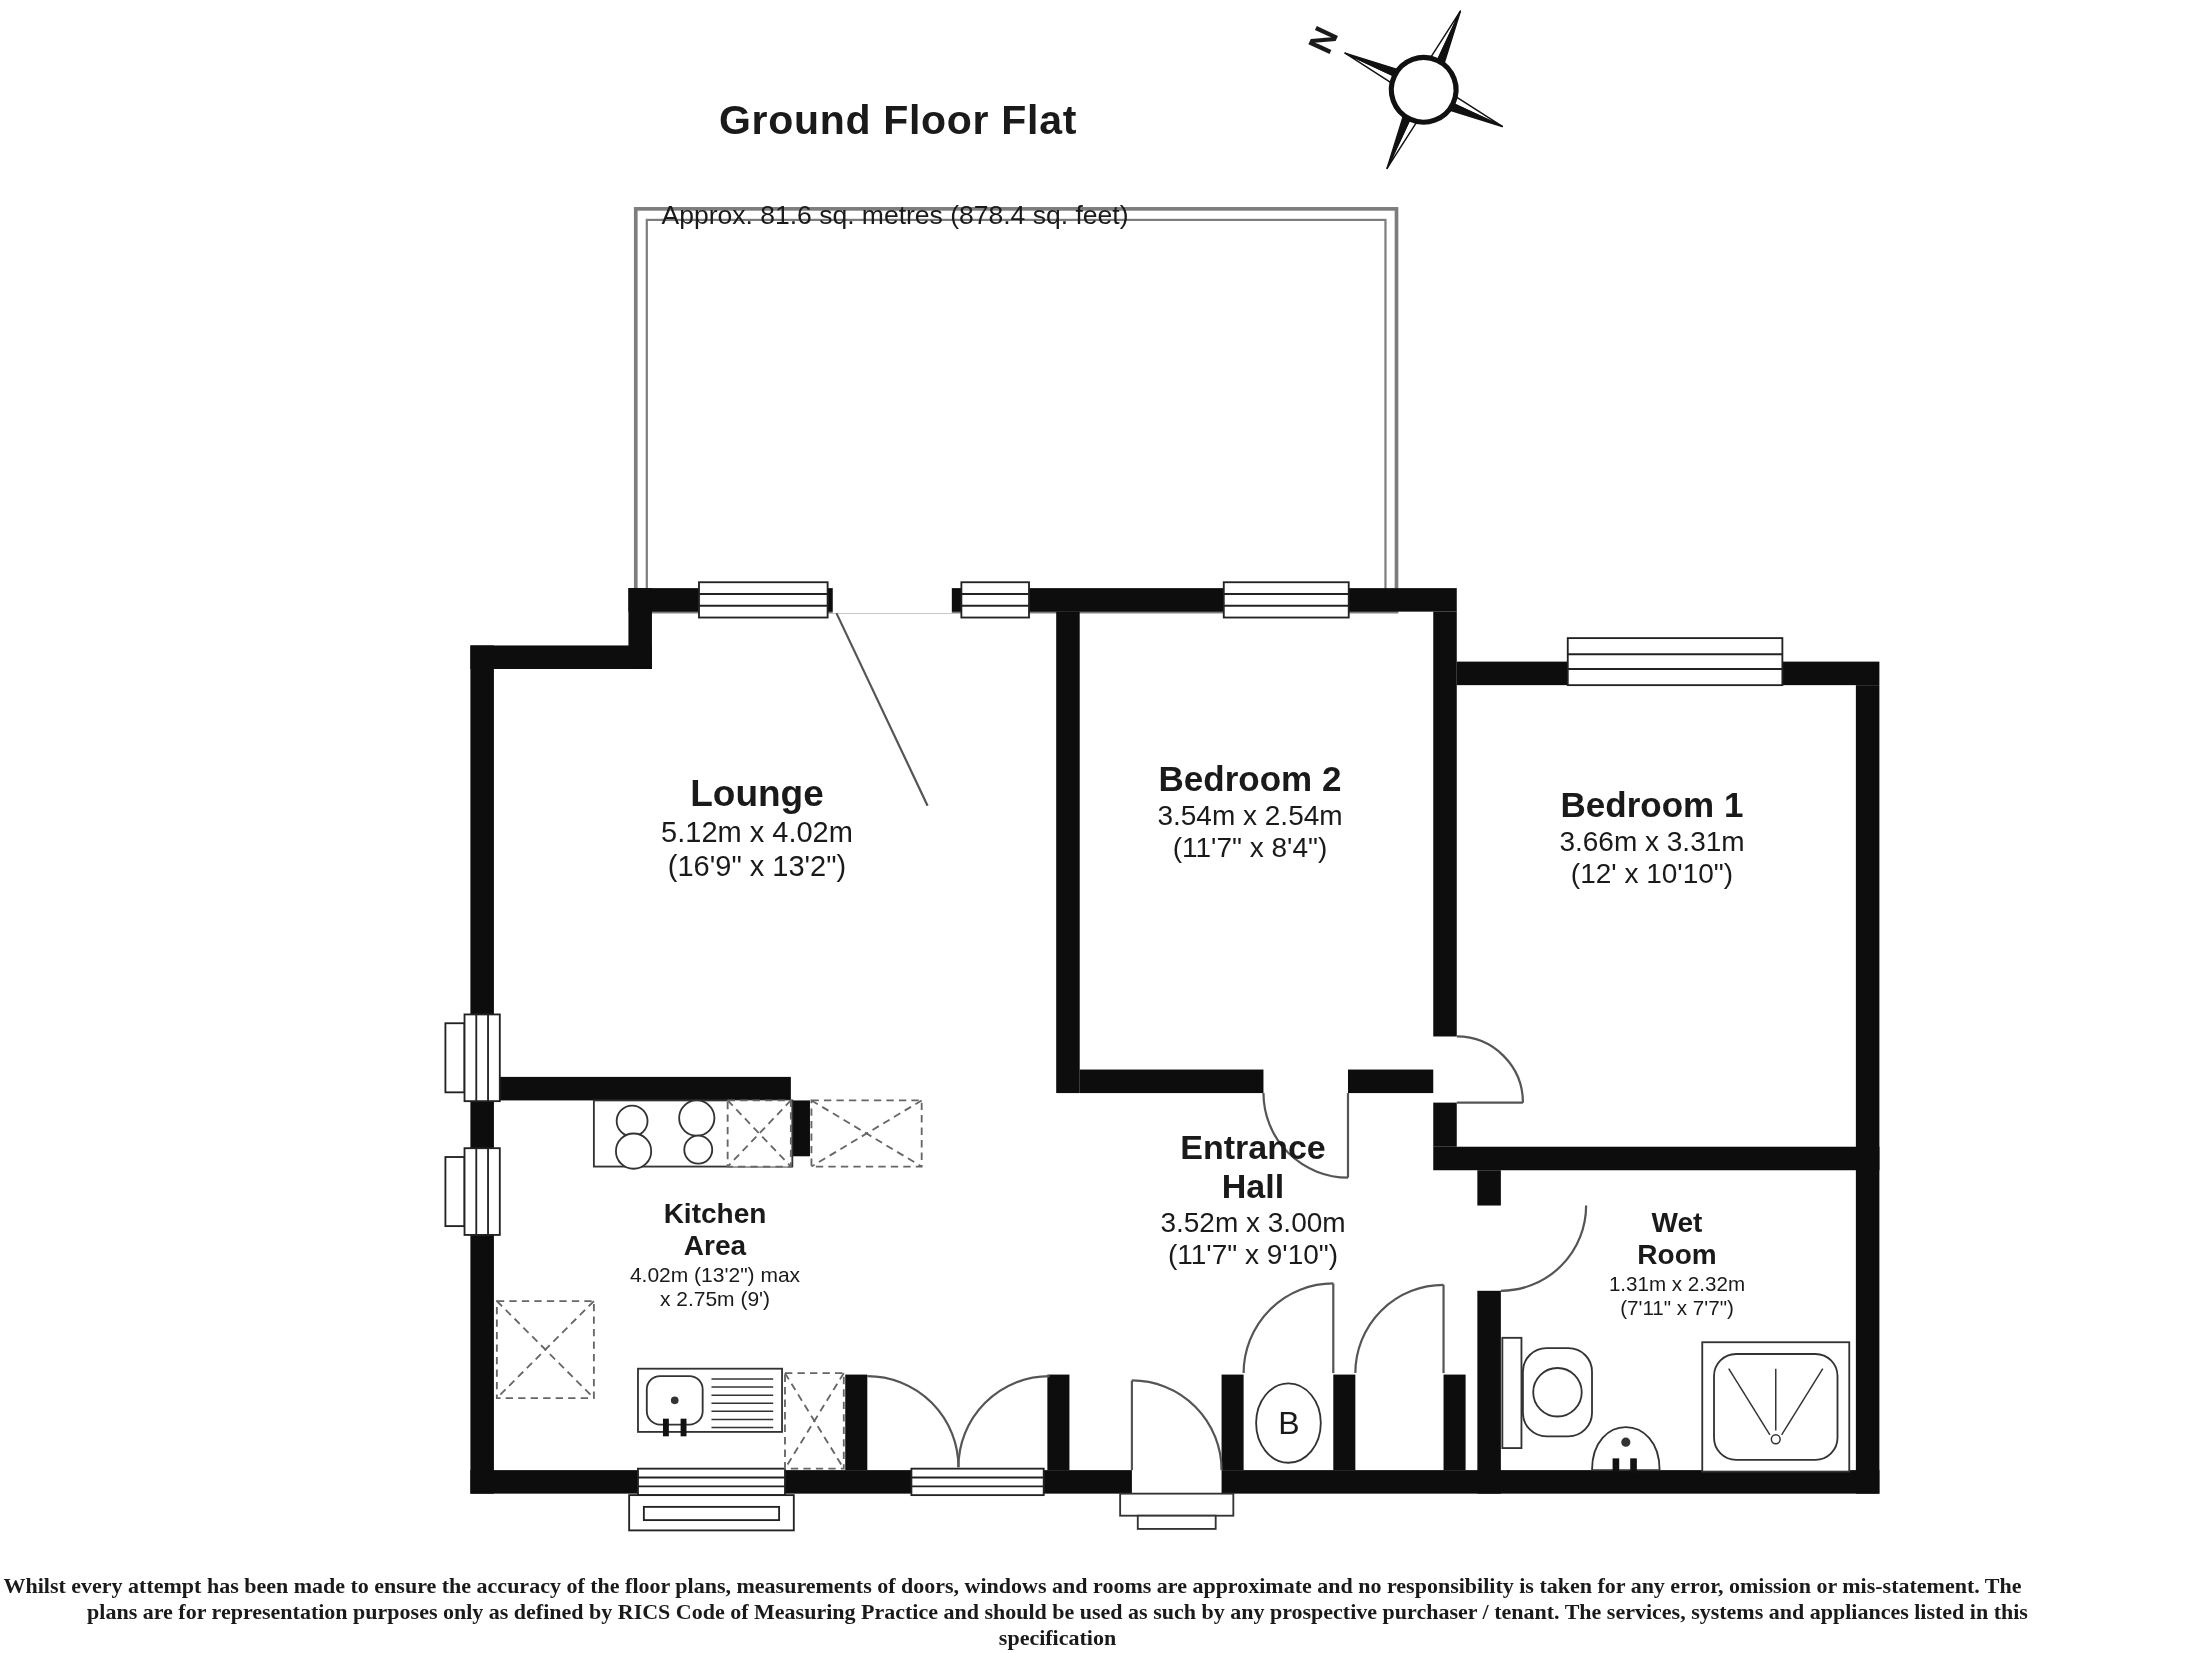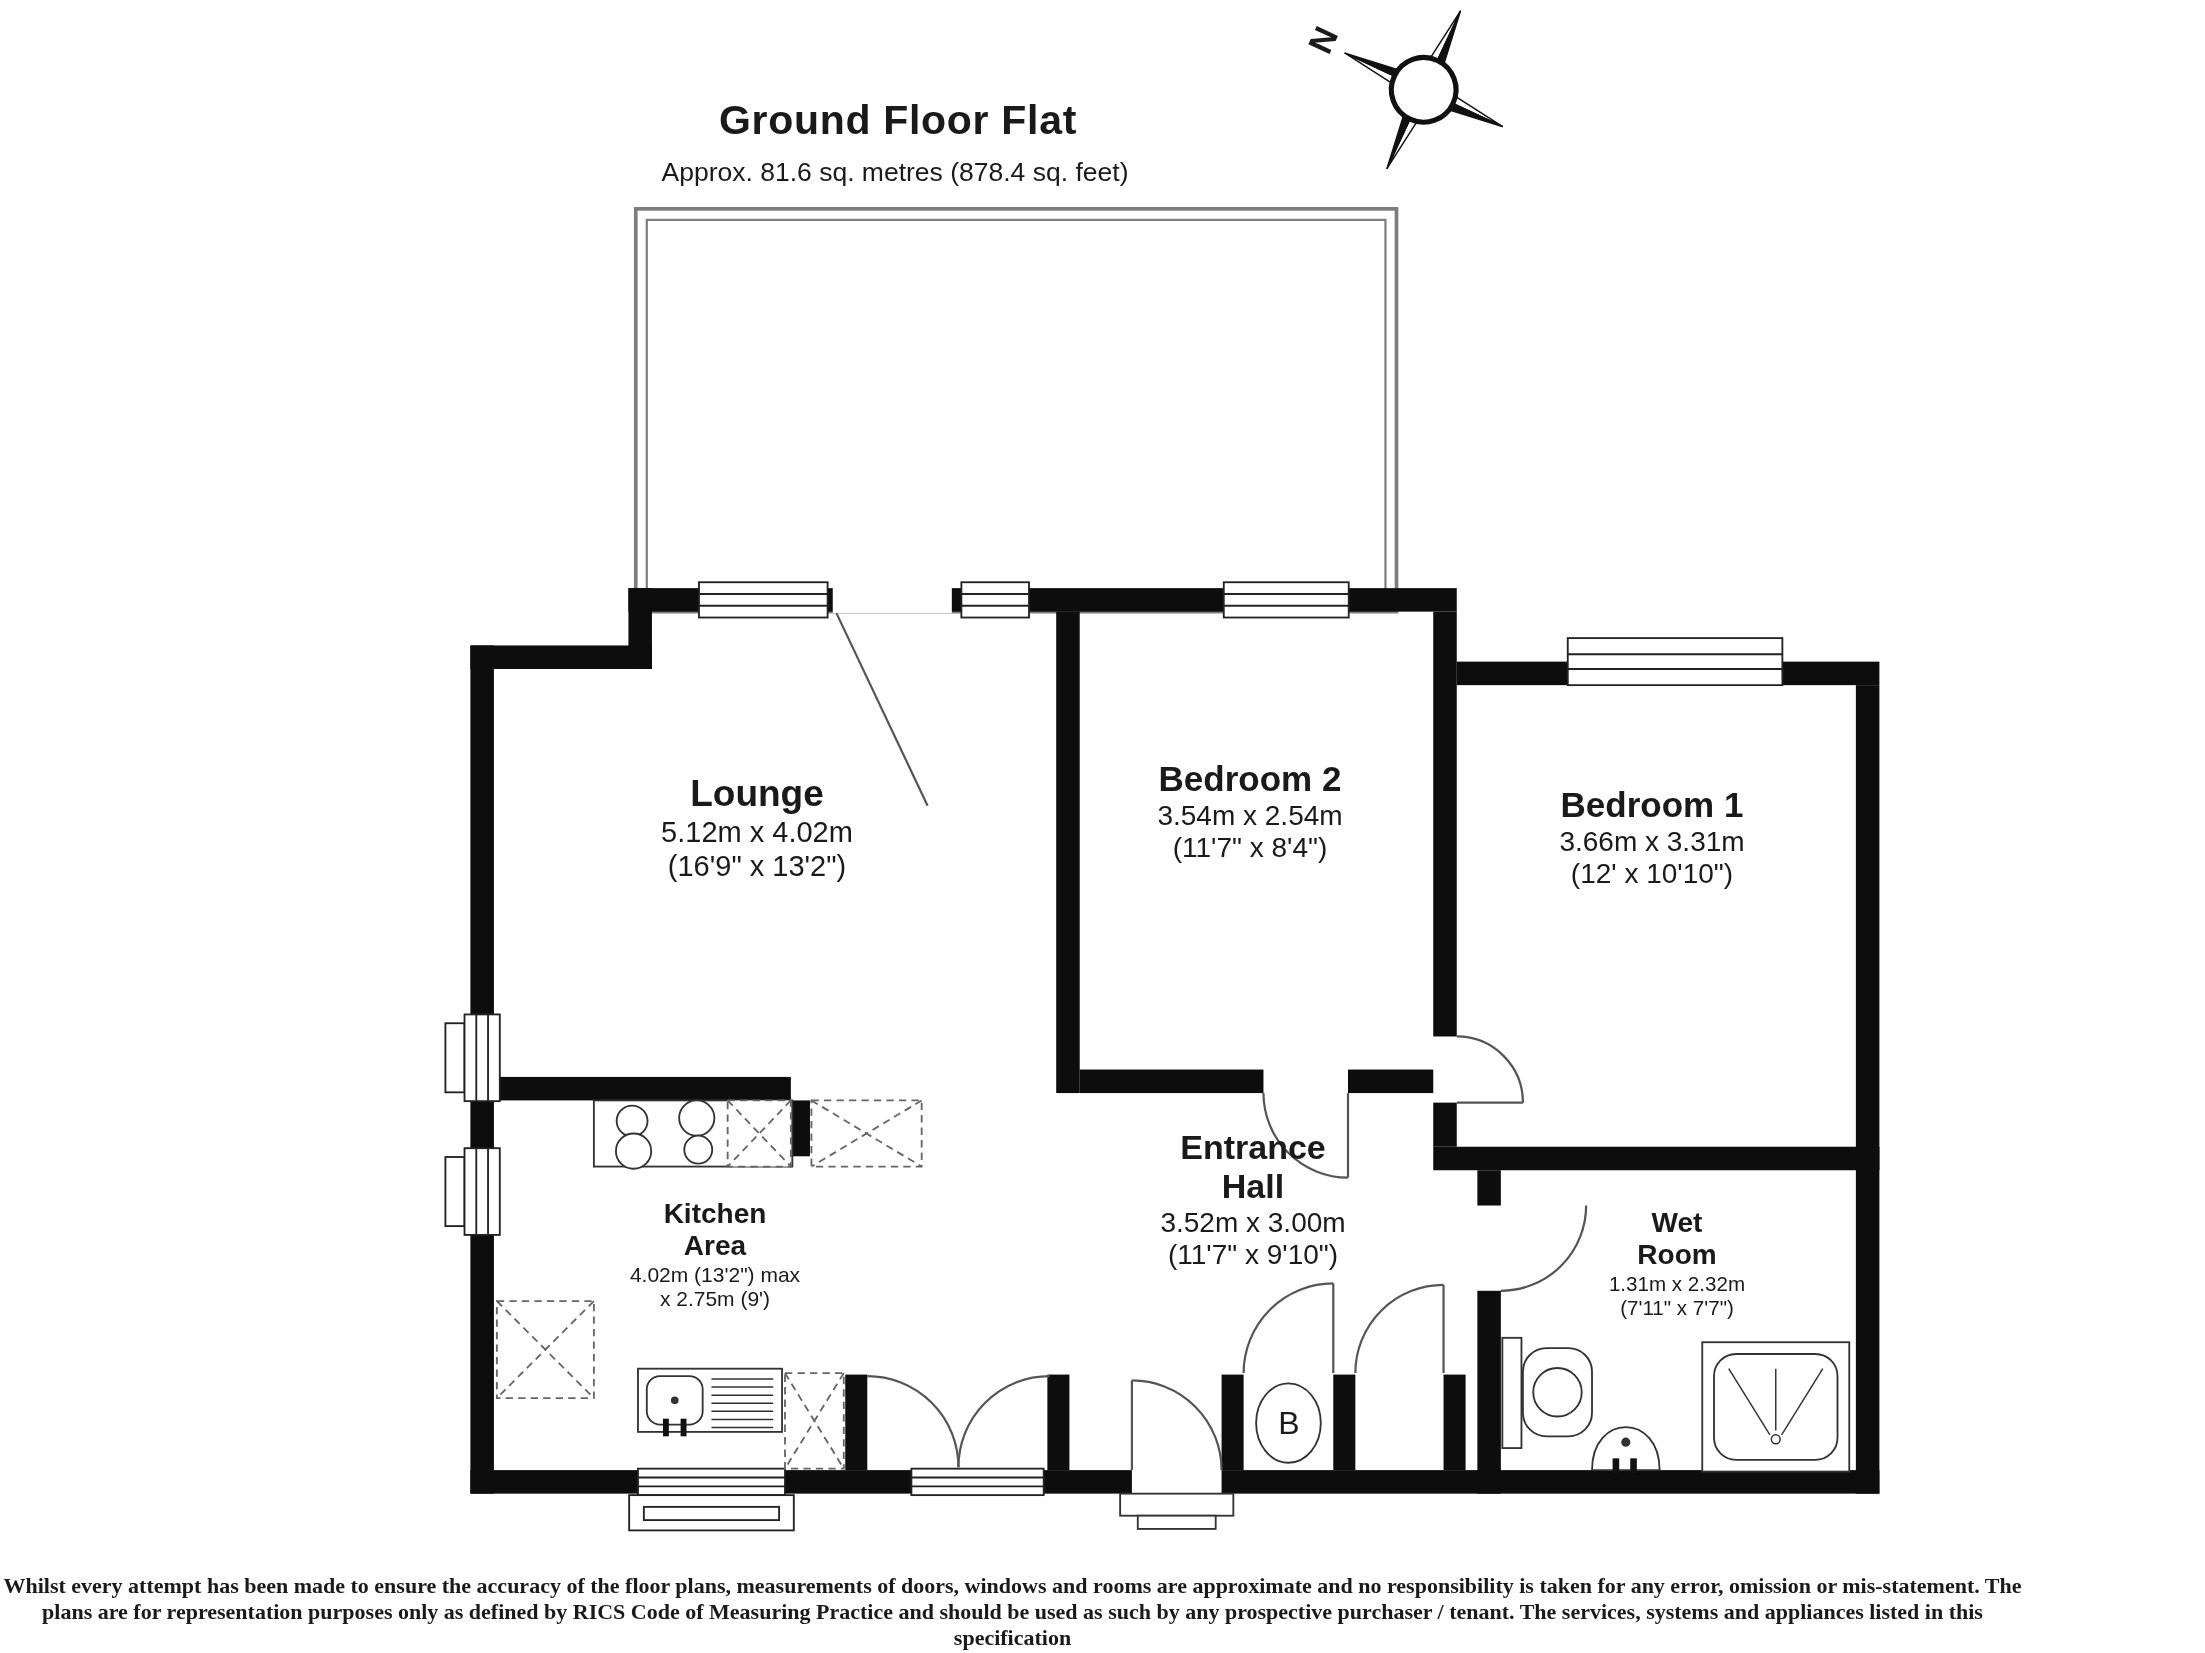--- a/index.html
+++ b/index.html
@@ -3,21 +3,21 @@
 <meta charset="utf-8">
 <style>
   html,body{margin:0;padding:0;background:#fff;}
   .page{position:relative;width:2205px;height:1654px;background:#fff;overflow:hidden;
         font-family:"Liberation Sans",sans-serif;color:#1a1a1a;}
   svg.plan{position:absolute;left:0;top:0;}
   .abs{position:absolute;}
   .cx{transform:translateX(-50%);text-align:center;}
   .cc{transform:translate(-50%,-50%);text-align:center;}
   .main-title{font-size:41px;font-weight:bold;letter-spacing:0.7px;}
-  .sub-title{font-size:26.5px;}
+  .sub-title{font-size:26.5px;margin-top:43px;}
   .label{line-height:1.16;white-space:nowrap;}
   .rt{font-size:35px;font-weight:bold;}
   .rt-sm{font-size:28px;font-weight:bold;}
   .rd{font-size:28px;}
   .rd-sm{font-size:21px;}
   .total-area{font-size:37px;}
   .boiler-b{font-size:32px;}
   .north-n{font-size:34px;font-weight:bold;transform:translate(-50%,-50%) rotate(115deg);}
   .disclaimer{width:2025px;text-align:center;font-family:"Liberation Serif",serif;
               font-weight:bold;font-size:22px;line-height:26px;}
@@ -273,16 +273,16 @@
     <div class="rt-sm">Wet</div>
     <div class="rt-sm">Room</div>
     <div class="rd-sm" style="font-size:20.6px;">1.31m x 2.32m</div>
     <div class="rd-sm" style="font-size:20.6px;">(7'11" x 7'7")</div>
   </div>
 
   <div class="abs cc boiler-b" style="left:1289px;top:1423px;">B</div>
 
 
   <div class="abs disclaimer" style="left:0;top:1573px;">Whilst every attempt has been made to ensure the accuracy of the floor plans, measurements of doors, windows and rooms are approximate and no responsibility is taken for any error, omission or mis-statement. The</div>
-  <div class="abs disclaimer" style="left:0;top:1599px;">plans are for representation purposes only as defined by RICS Code of Measuring Practice and should be used as such by any prospective purchaser / tenant. The services, systems and appliances listed in this specification</div>
+  <div class="abs disclaimer" style="left:0;top:1599px;padding-left:45px;">plans are for representation purposes only as defined by RICS Code of Measuring Practice and should be used as such by any prospective purchaser / tenant. The services, systems and appliances listed in this specification</div>
 
 </div>
 
 
 </body></html>

